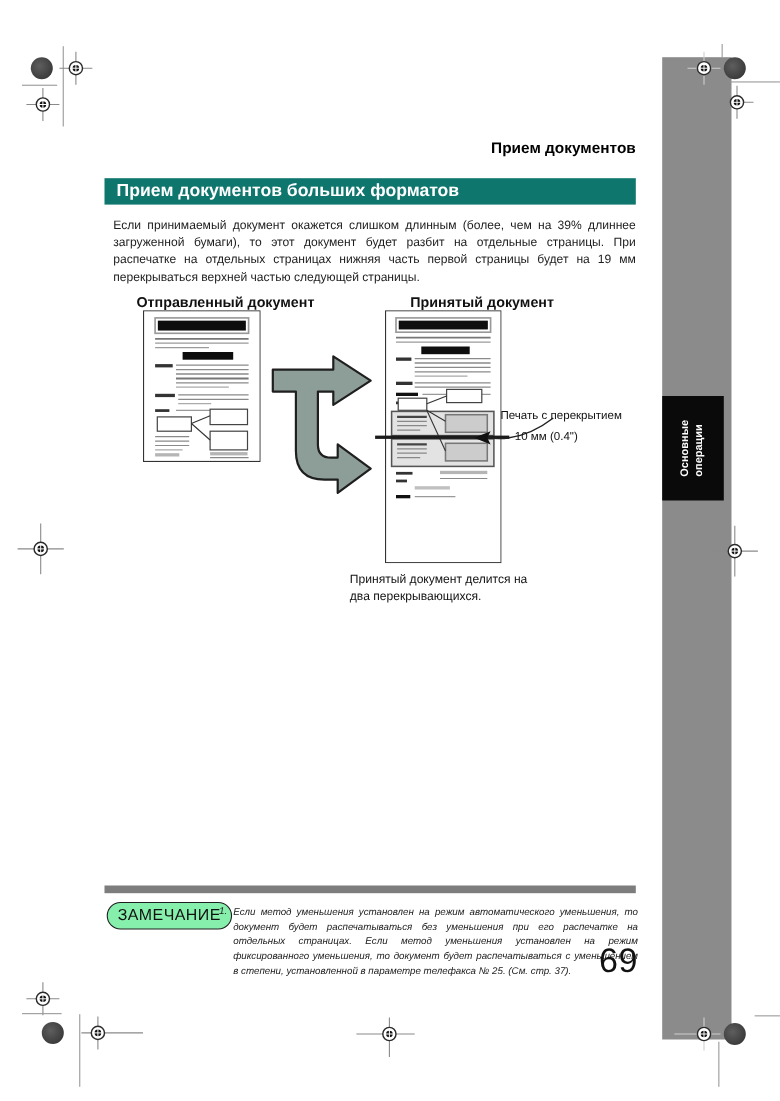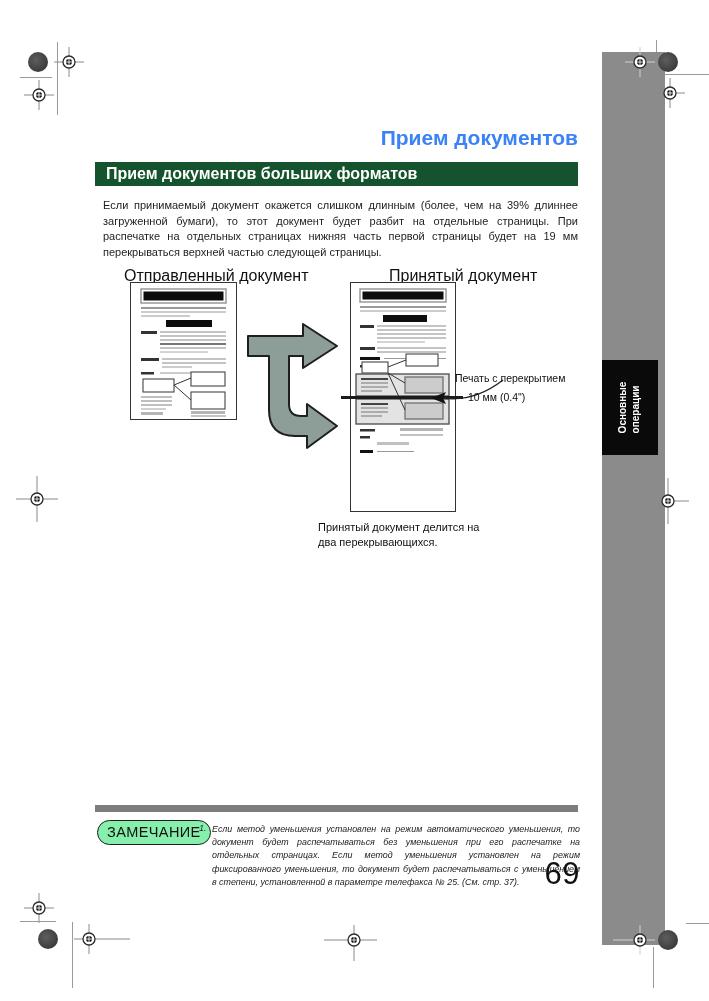--- a/index.html
+++ b/index.html
@@ -26,35 +26,35 @@
   .print-header {
     position: absolute; left: 80px; top: 56px;
     font-family: "Liberation Serif", serif;
     font-size: 9.5px; color: #222; letter-spacing: 0.2px;
     white-space: nowrap;
   }
 
   
   .section-title {
     position: absolute; right: 131px; top: 126px;
-    font-size: 21px; font-weight: bold; color: #3b82f6;
+    font-size: 14px; font-weight: bold; color: #000000;
   }
   .banner {
     position: absolute; left: 95px; top: 162px; width: 483px; height: 24px;
-    background: #14532d; color: #ffffff;
+    background: #0f766e; color: #ffffff;
     font-size: 16px; font-weight: bold; line-height: 23px;
     padding-left: 11px;
   }
 
   .body-par {
     position: absolute; left: 103px; top: 198px; width: 475px;
     font-size: 11px; line-height: 15.5px; text-align: justify; color: #1d1d1d;
   }
 
-  .diagram-label { position: absolute; font-size: 16px; font-weight: normal; color: #111; }
+  .diagram-label { position: absolute; font-size: 13px; font-weight: bold; color: #111; }
 
   .doc-box { position: absolute; background: #fff; }
 
   .split-line { position: absolute; left: 341px; top: 396px; width: 122px; height: 3px; background: #1b1b1b; }
 
   .overlap-text { position: absolute; font-size: 10.5px; color: #111; white-space: nowrap; }
 
   .caption { position: absolute; left: 318px; top: 520px; font-size: 11px; line-height: 15px; color: #111; }
 
   
@@ -200,21 +200,21 @@
   <div class="dark-dot" style="left:658px; top:930px;"></div>
   <div class="regline" style="left:653px; top:947px; width:1px; height:41px;"></div>
 
 
   <div class="section-title">Прием документов</div>
   <div class="banner">Прием документов больших форматов</div>
 
   <div class="body-par">Если принимаемый документ окажется слишком длинным (более, чем на 39% длиннее загруженной бумаги), то этот документ будет разбит на отдельные страницы. При распечатке на отдельных страницах нижняя часть первой страницы будет на 19 мм перекрываться верхней частью следующей страницы.</div>
 
   <div class="diagram-label" style="left:124px; top:267px;">Отправленный документ</div>
-  <div class="diagram-label" style="left:361px; top:267px;padding-left:28px;">Принятый документ</div>
+  <div class="diagram-label" style="left:345px; top:267px;padding-left:28px;">Принятый документ</div>
 
   <div class="doc-box" style="left:130px; top:282px; width:107px; height:138px;">
     <svg width="107" height="138" viewBox="0 0 107 138">
       <rect x="0.5" y="0.5" width="106" height="137" fill="#fff" stroke="#333" stroke-width="1"></rect>
       <rect x="11" y="7" width="85" height="14" fill="none" stroke="#999" stroke-width="1.5"></rect>
       <rect x="13.5" y="9.5" width="80" height="9" fill="#0d0d0d"></rect>
       <line x1="11" y1="26" x2="96" y2="26" stroke="#777" stroke-width="1.6"></line>
       <line x1="11" y1="30" x2="96" y2="30" stroke="#9a9a9a" stroke-width="1.1"></line>
       <line x1="11" y1="34" x2="60" y2="34" stroke="#9a9a9a" stroke-width="1.1"></line>
       <rect x="36" y="38" width="46" height="7" fill="#0d0d0d"></rect>

